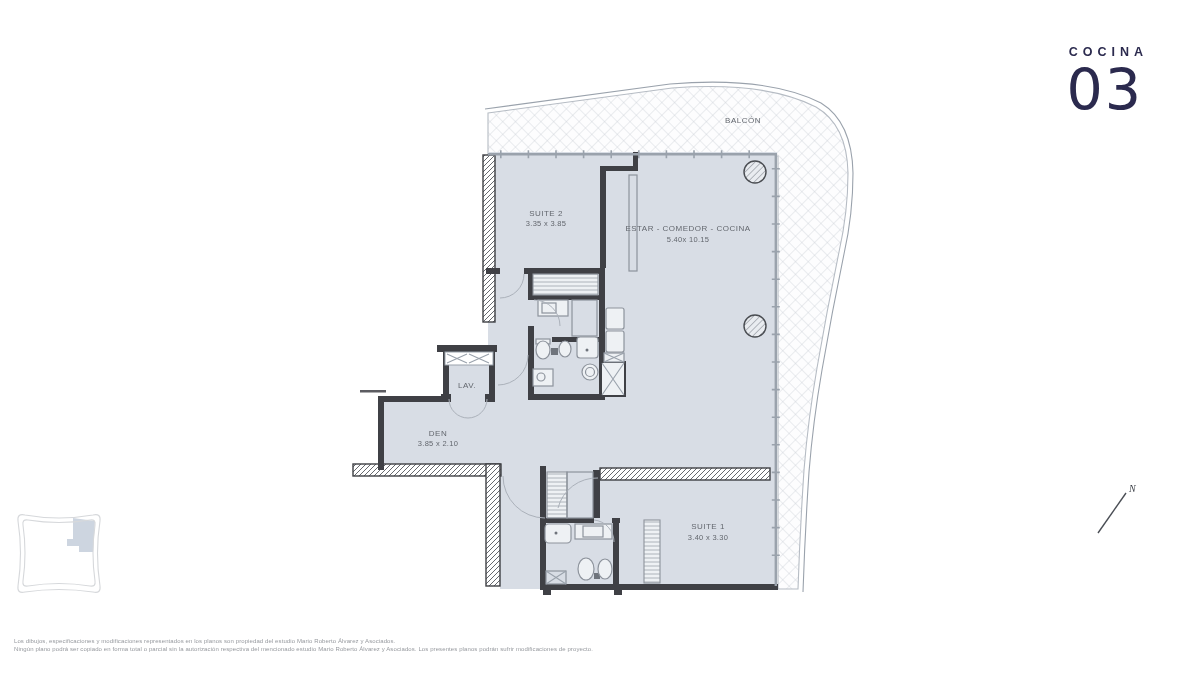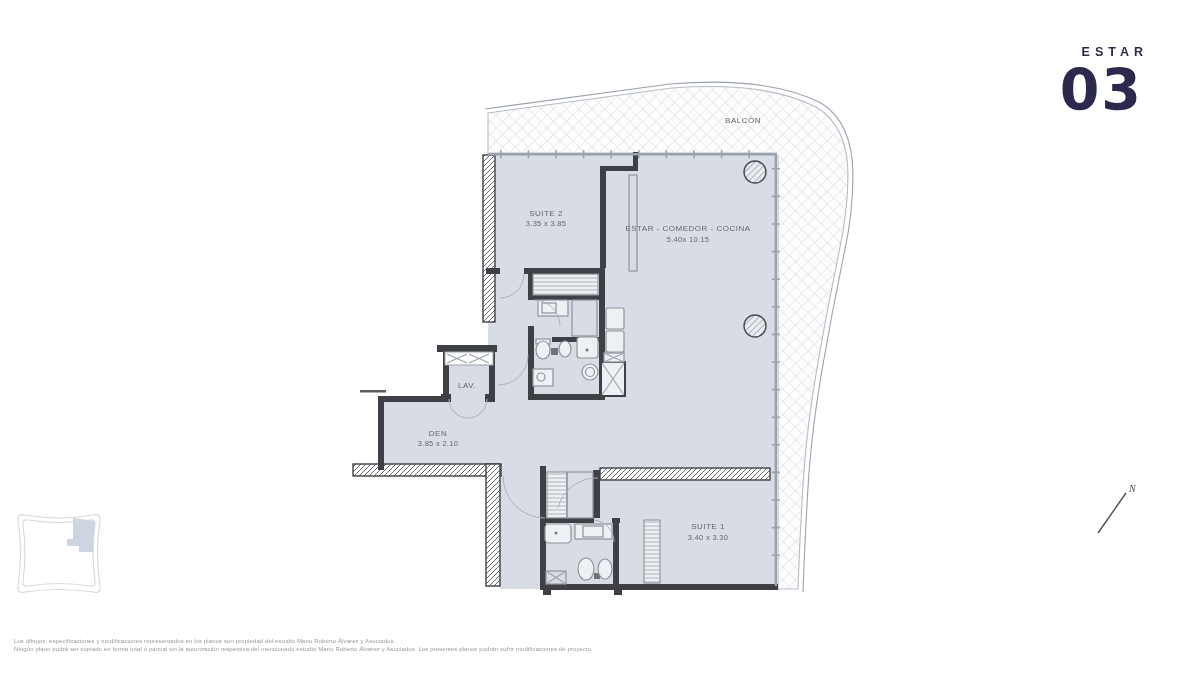--- a/index.html
+++ b/index.html
@@ -25,21 +25,21 @@
   .stripes{fill:url(#rungs);stroke:var(--fixture);stroke-width:1.1;}
   .lbl{fill:var(--text);font:400 8px "Liberation Sans",sans-serif;letter-spacing:.5px;text-anchor:middle;}
   .dims{fill:var(--text);font:400 7.5px "Liberation Sans",sans-serif;letter-spacing:.3px;text-anchor:middle;}
   .kp{fill:none;stroke:var(--keyline);stroke-width:1.1;}
   .north-line{stroke:#4a4e55;stroke-width:1.4;}
   .north-n{fill:#3a3e45;font:italic 400 10px "Liberation Serif",serif;}
 
   
   .header{position:absolute;top:45px;right:57px;text-align:right;color:var(--navy);}
   .header .label{font-size:12.5px;font-weight:700;letter-spacing:5px;margin-right:-5px;}
-  .header .num{font-size:57px;font-weight:700;letter-spacing:2px;line-height:1.0;margin-top:3px;
+  .header .num{font-size:57px;font-weight:400;letter-spacing:2px;line-height:1.0;margin-top:3px;
     font-family:"DejaVu Sans","Liberation Sans",sans-serif;}
 
   
   .footer{position:absolute;left:14px;top:637px;color:var(--muted);
     font-size:6px;line-height:8px;letter-spacing:.1px;}
 </style>
 </head>
 <body>
 
 <div class="stage">
@@ -215,21 +215,21 @@
       <path class="kp" d="M 28 520 Q 59 525 90 520 Q 96 519 95 525 Q 91 553 95 581 Q 96 587 90 586 Q 59 581 28 586 Q 22 587 23 581 Q 27 553 23 525 Q 22 519 28 520 Z"></path>
     </g>
 
     <g>
       <line class="north-line" x1="1098" y1="533" x2="1126" y2="493"></line>
       <text class="north-n" x="1129" y="492">N</text>
     </g>
   </svg>
 
   <div class="header">
-    <div class="label">ESTAR</div>
+    <div class="label">COCINA</div>
     <div class="num">03</div>
   </div>
 
   <div class="footer">
     <div>Los dibujos, especificaciones y modificaciones representados en los planos son propiedad del estudio Mario Roberto Álvarez y Asociados.</div>
     <div>Ningún plano podrá ser copiado en forma total o parcial sin la autorización respectiva del mencionado estudio Mario Roberto Álvarez y Asociados. Los presentes planos podrán sufrir modificaciones de proyecto.</div>
   </div>
 
 </div>
 

